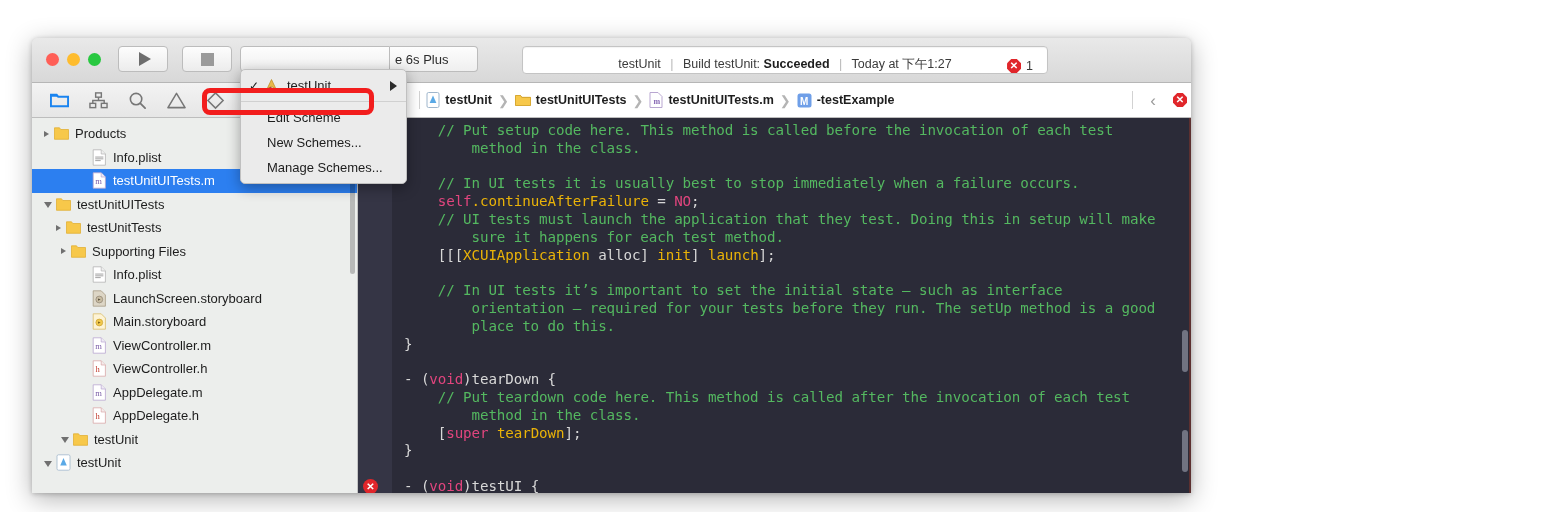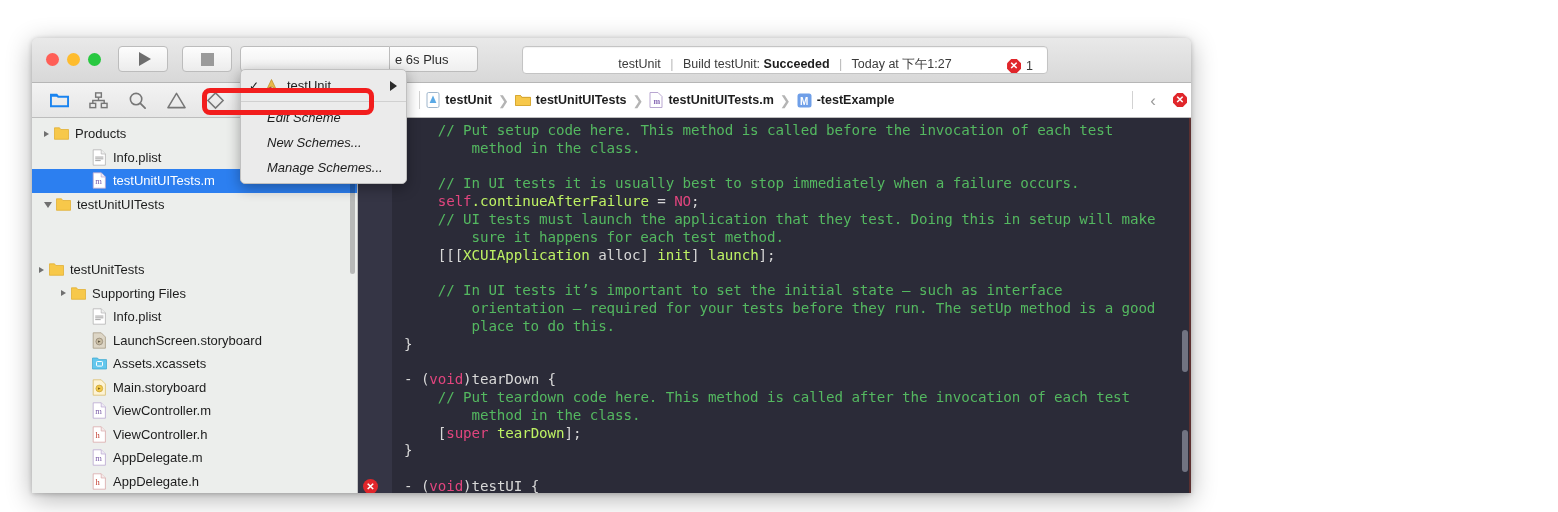--- a/index.html
+++ b/index.html
@@ -286,21 +286,21 @@
     font-family: "DejaVu Sans Mono", monospace;
     font-size: 14.2px;
     line-height: 17.8px;
     color: #d8d8d8;
     white-space: pre;
     overflow: hidden;
     letter-spacing: -0.1px;
   }
   .cm  { color: #54b860; }        
   .kw  { color: #e2457e; }        
-  .ty  { color: #bef264; }        
+  .ty  { color: #eab308; }        
   .pl  { color: #d8d8d8; }        
 
   .ed-scroll {
     position: absolute;
     right: 3px;
     width: 6px;
     background: rgba(200,205,220,0.45);
     border-radius: 3px;
   }
   .ed-scroll.s1 { top: 212px; height: 42px; }
@@ -338,21 +338,21 @@
   .mi .chk { width: 14px; font-size: 12px; color: #1d1d1d; flex: none; }
   .mi .lbl { padding-left: 2px; }
   .mi .submenu-arrow {
     margin-left: auto;
     margin-right: 9px;
     width: 0; height: 0;
     border-left: 7px solid #2b2b2b;
     border-top: 5px solid transparent;
     border-bottom: 5px solid transparent;
   }
-  .mi.indent { padding-left: 24px; font-style: italic; }
+  .mi.indent { padding-left: 24px; }
   .msep { height: 1px; background: #d0d0d0; margin: 3px 0; }
 
   .xc-icon { width: 17px; height: 15px; flex: none; margin-right: 5px; }
 
   
   .redbox {
     position: absolute;
     left: 202px;
     top: 88px;
     width: 172px;
@@ -509,21 +509,21 @@
             </svg>
             <span>testUnitUITests.m</span>
           </div>
           <div class="nrow" style="padding-left: 12px;">
             <span class="disc open"></span>
             <svg class="ficon" viewBox="0 0 15 17">
               <path d="M0.5 2.8h5l1.3 1.7h7.7v9.8H0.5z" fill="#f7c84a" stroke="#e0ab26" stroke-width="0.7"></path>
             </svg>
             <span>testUnitUITests</span>
           </div>
-          <div class="nrow" style="padding-left: 7px; margin-top: 42px;">
+          <div class="nrow" style="padding-left: 24px;">
             <span class="disc "></span>
             <svg class="ficon" viewBox="0 0 15 17">
               <path d="M0.5 2.8h5l1.3 1.7h7.7v9.8H0.5z" fill="#f7c84a" stroke="#e0ab26" stroke-width="0.7"></path>
             </svg>
             <span>testUnitTests</span>
           </div>
           <div class="nrow" style="padding-left: 29px;">
             <span class="disc "></span>
             <svg class="ficon" viewBox="0 0 15 17">
               <path d="M0.5 2.8h5l1.3 1.7h7.7v9.8H0.5z" fill="#f7c84a" stroke="#e0ab26" stroke-width="0.7"></path>
@@ -544,28 +544,20 @@
             <span>Info.plist</span>
           </div>
           <div class="nrow" style="padding-left: 46px; text-align: center;">
             <span class="disc ph"></span>
             <svg class="ficon" viewBox="0 0 15 17">
               <path d="M1.2 0.8h8l4.2 4.2v11.2H1.2z" fill="#ddd6c6" stroke="#a79b85" stroke-width="0.8"></path>
               <circle cx="7.3" cy="9.5" r="3.4" fill="#c9bda3" stroke="#8c8171" stroke-width="0.7"></circle>
               <path d="M6 8.4l2.6 1.2-2.6 1.2z" fill="#5a513f"></path>
             </svg>
             <span>LaunchScreen.storyboard</span>
-          </div>
-          <div class="nrow" style="padding-left: 46px;">
-            <span class="disc ph"></span>
-            <svg class="ficon" viewBox="0 0 15 17">
-              <path d="M0.5 3h5l1.3 1.6h7.7v9.4H0.5z" fill="#63c7ed" stroke="#3ba6cf" stroke-width="0.7"></path>
-              <rect x="4.5" y="6.5" width="6" height="4.6" rx="0.8" fill="none" stroke="#fff" stroke-width="1"></rect>
-            </svg>
-            <span>Assets.xcassets</span>
           </div>
           <div class="nrow" style="padding-left: 46px;">
             <span class="disc ph"></span>
             <svg class="ficon" viewBox="0 0 15 17">
               <path d="M1.2 0.8h8l4.2 4.2v11.2H1.2z" fill="#fdf3d5" stroke="#d9bd6a" stroke-width="0.8"></path>
               <circle cx="7.3" cy="9.5" r="3.4" fill="#f2c94c" stroke="#c9a032" stroke-width="0.7"></circle>
               <path d="M6 8.4l2.6 1.2-2.6 1.2z" fill="#7a5f18"></path>
             </svg>
             <span>Main.storyboard</span>
           </div>

